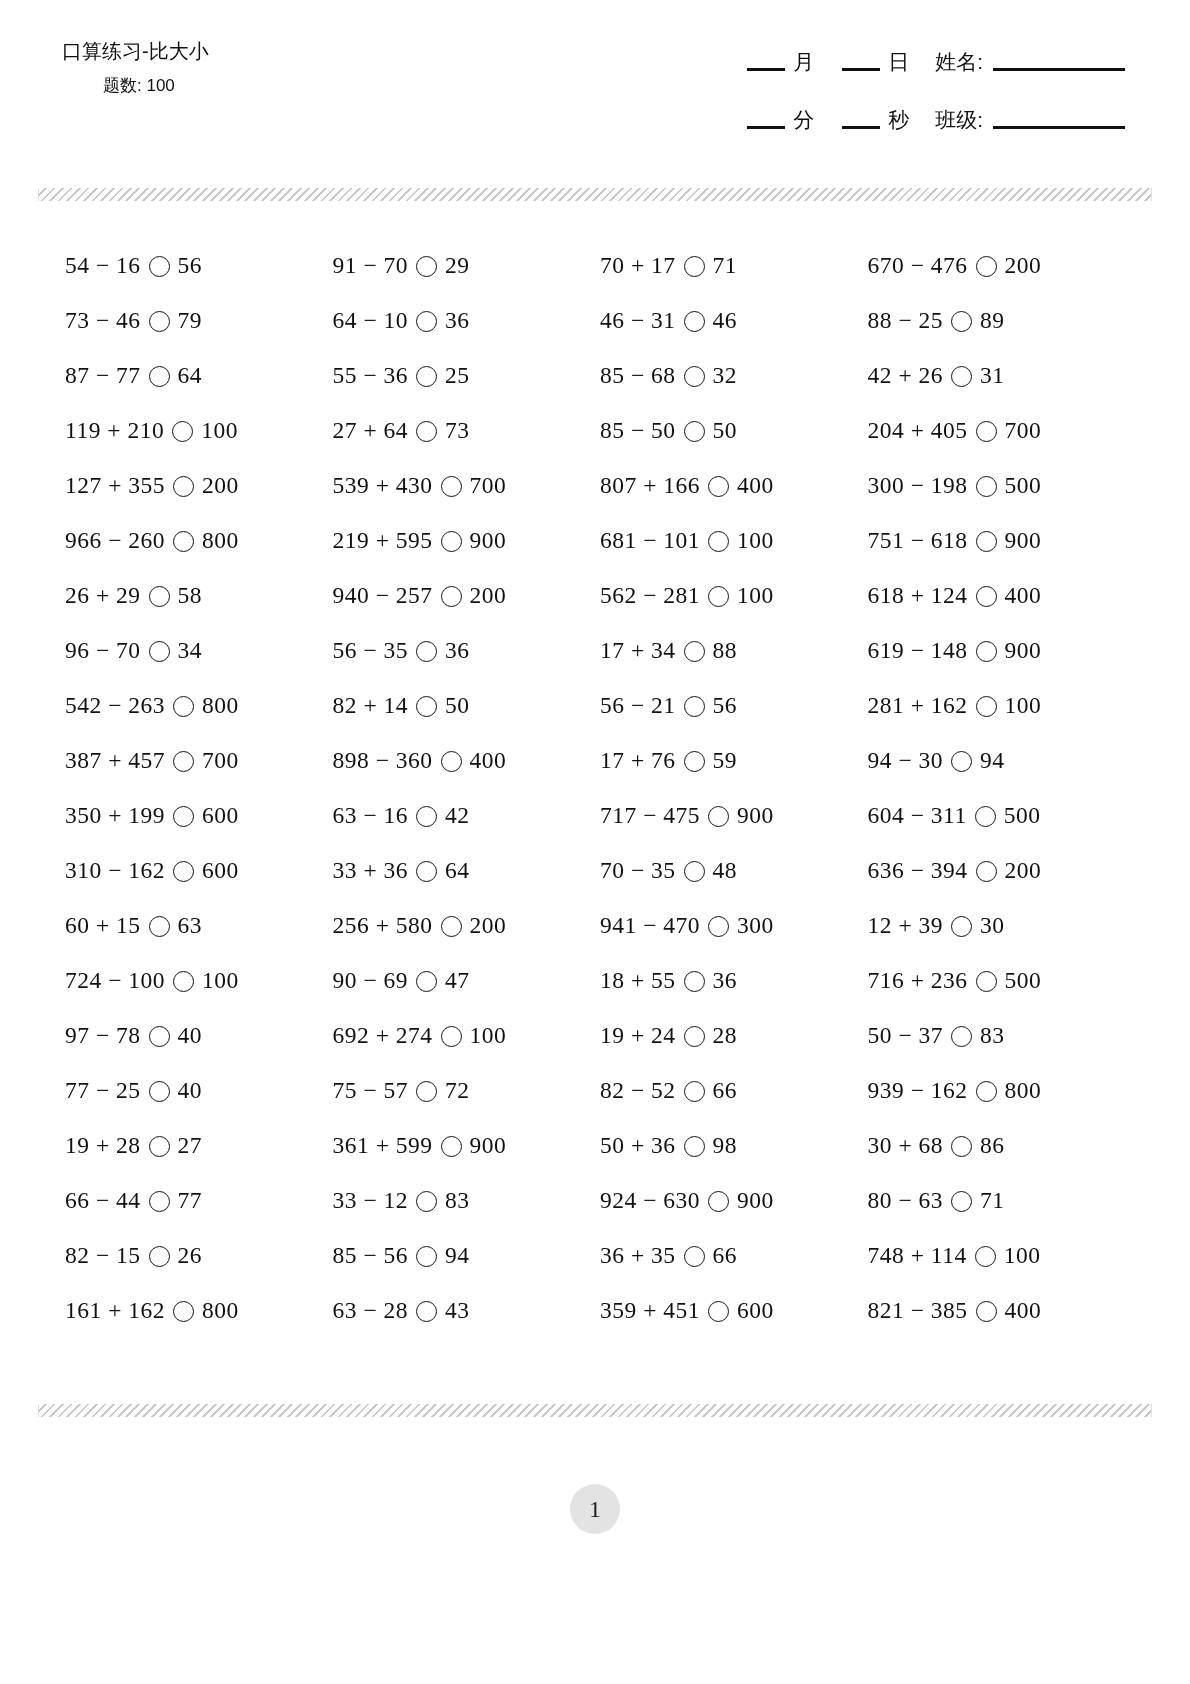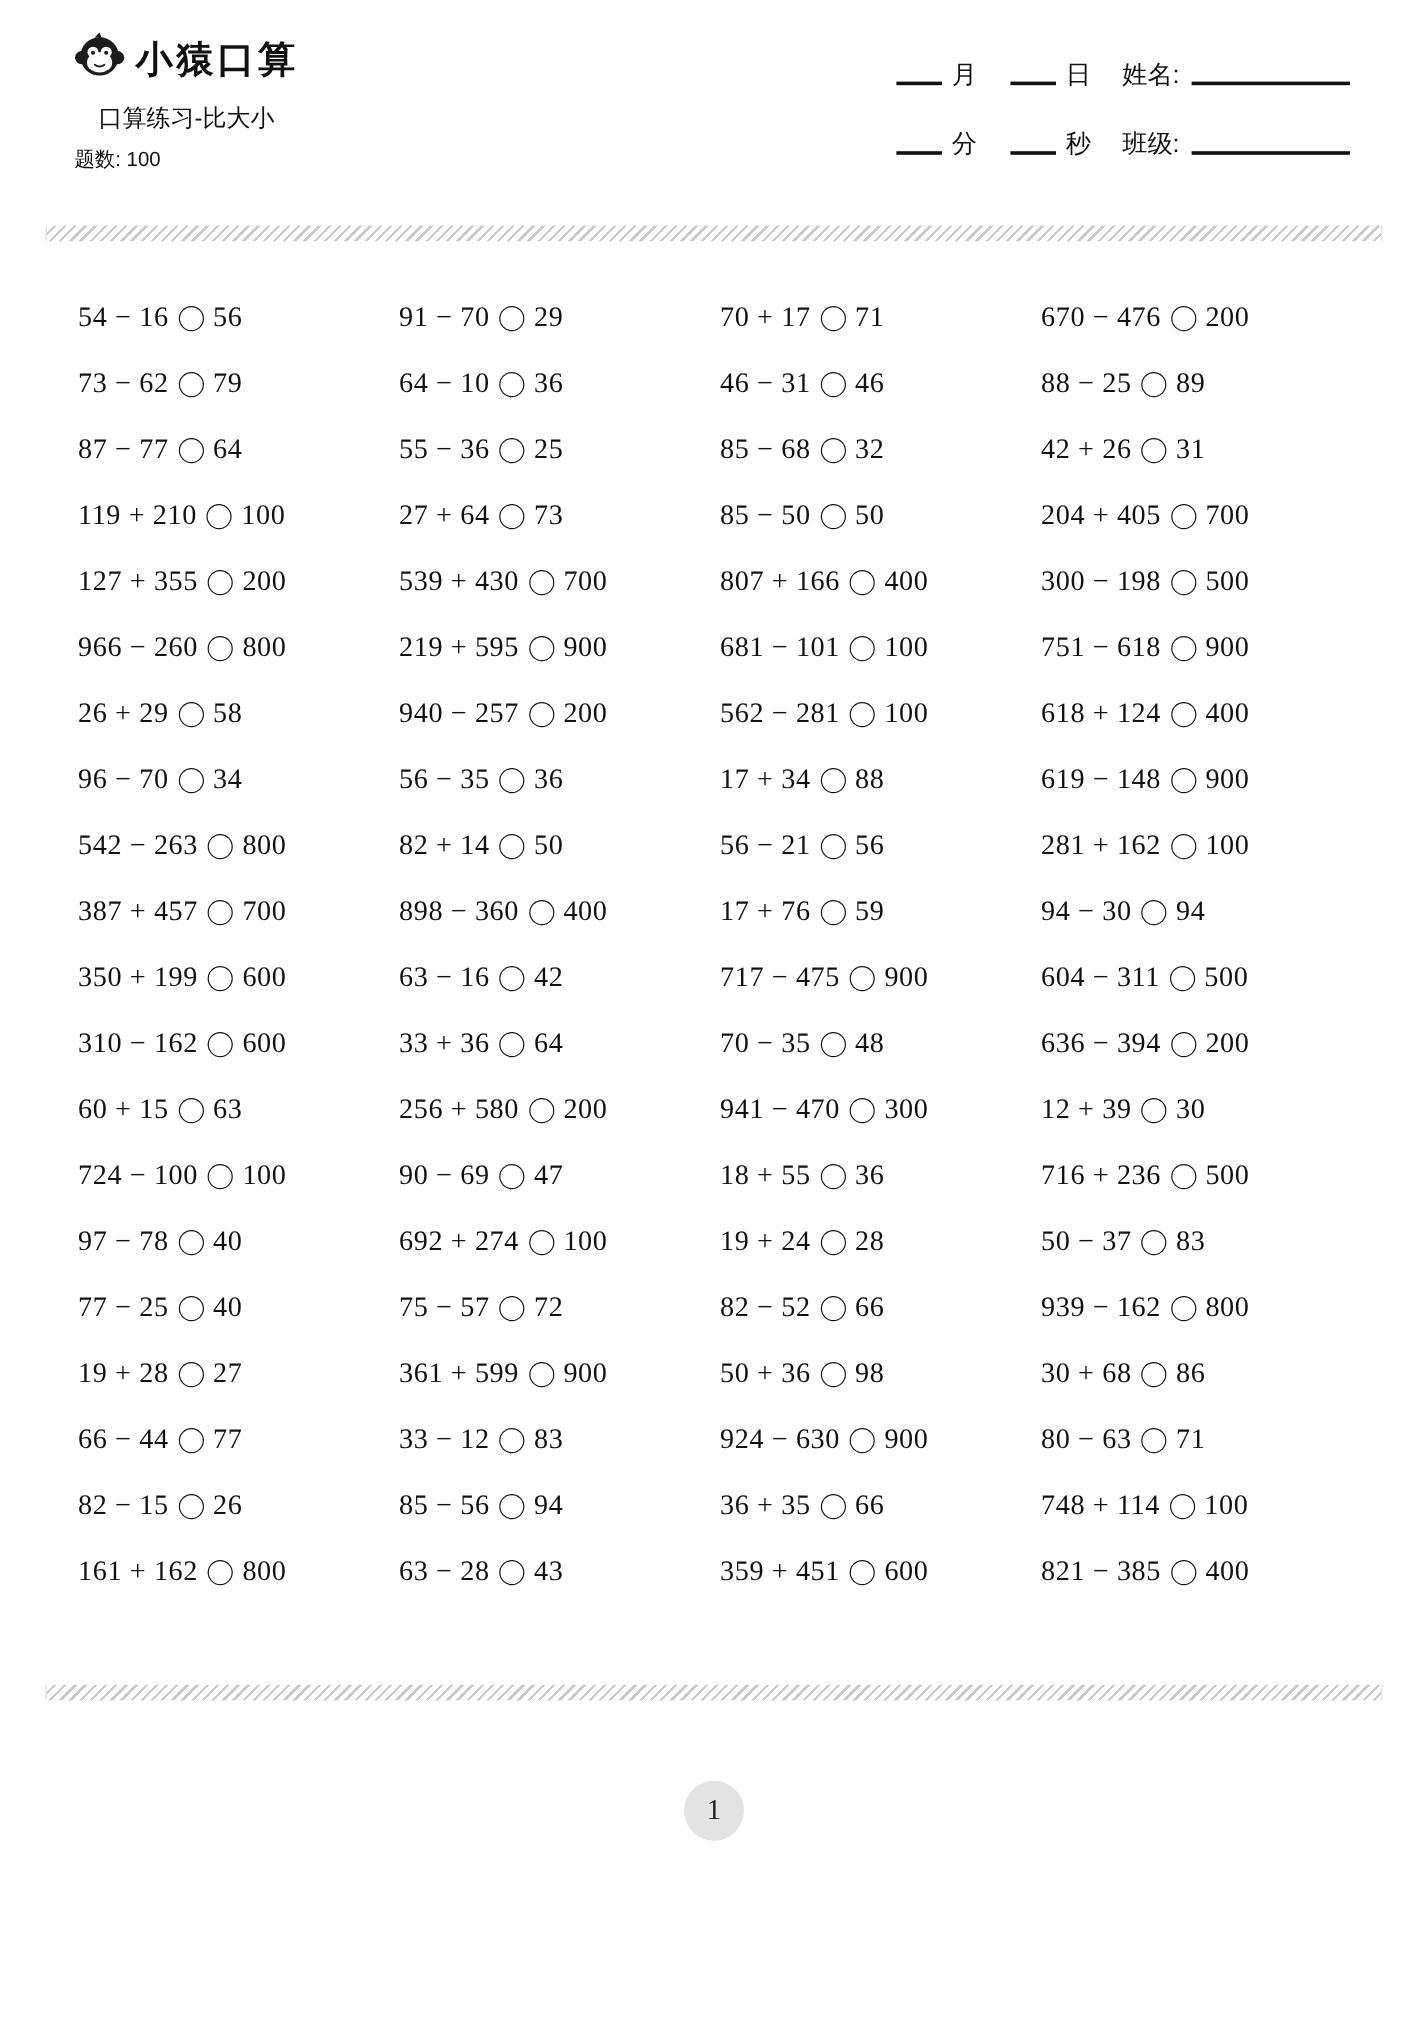--- a/index.html
+++ b/index.html
@@ -39,20 +39,21 @@
   .subtitle {
     font-family: "Liberation Sans", "DejaVu Sans", sans-serif;
     font-size: 20px;
     margin-top: 12px;
     text-align: center;
   }
   .count {
     font-family: "Liberation Sans", "DejaVu Sans", sans-serif;
     font-size: 17px;
     margin-top: 9px;
+    margin-left: 41px;
   }
 
   .header-right {
     font-family: "Liberation Sans", "DejaVu Sans", sans-serif;
     font-size: 21px;
     padding-top: 22px;
   }
   .fill-row {
     display: flex;
     align-items: flex-end;
@@ -128,37 +129,20 @@
     color: #222;
   }
 </style>
 </head>
 <body>
 
 <div class="page">
 
   <div class="header">
     <div class="header-left">
-      <div class="brand-row">
-        <span>
-          <svg width="42" height="42" viewBox="0 0 42 42">
-            <circle cx="6" cy="22" r="5.5" fill="#1c1c1c"></circle>
-            <circle cx="36" cy="22" r="5.5" fill="#1c1c1c"></circle>
-            <circle cx="21" cy="21" r="16" fill="#1c1c1c"></circle>
-            <path d="M17 5 L21 1 L23 6 Z" fill="#1c1c1c"></path>
-            <ellipse cx="21" cy="26" rx="10.5" ry="8.5" fill="#ffffff"></ellipse>
-            <circle cx="15.5" cy="17.5" r="4.6" fill="#ffffff"></circle>
-            <circle cx="26.5" cy="17.5" r="4.6" fill="#ffffff"></circle>
-            <circle cx="15.5" cy="18" r="1.7" fill="#1c1c1c"></circle>
-            <circle cx="26.5" cy="18" r="1.7" fill="#1c1c1c"></circle>
-            <path d="M17 28 Q21 31 25 28" stroke="#1c1c1c" stroke-width="1.6" fill="none" stroke-linecap="round"></path>
-          </svg>
-        </span>
-        <span class="brand-title">小猿口算</span>
-      </div>
       <div class="subtitle">口算练习-比大小</div>
       <div class="count">题数: 100</div>
     </div>
 
     <div class="header-right">
       <div class="fill-row">
         <span class="blank short"></span>
         <span>月</span>
         <span class="blank short2"></span>
         <span>日</span>
@@ -176,21 +160,21 @@
     </div>
   </div>
 
   <div class="divider"></div>
 
   <div class="grid">
       <div class="problem"><span>54 − 16</span><span class="circle"></span><span>56</span></div>
       <div class="problem"><span>91 − 70</span><span class="circle"></span><span>29</span></div>
       <div class="problem"><span>70 + 17</span><span class="circle"></span><span>71</span></div>
       <div class="problem"><span>670 − 476</span><span class="circle"></span><span>200</span></div>
-      <div class="problem"><span>73 − 62</span><span class="circle"></span><span>79</span></div>
+      <div class="problem"><span>73 − 46</span><span class="circle"></span><span>79</span></div>
       <div class="problem"><span>64 − 10</span><span class="circle"></span><span>36</span></div>
       <div class="problem"><span>46 − 31</span><span class="circle"></span><span>46</span></div>
       <div class="problem"><span>88 − 25</span><span class="circle"></span><span>89</span></div>
       <div class="problem"><span>87 − 77</span><span class="circle"></span><span>64</span></div>
       <div class="problem"><span>55 − 36</span><span class="circle"></span><span>25</span></div>
       <div class="problem"><span>85 − 68</span><span class="circle"></span><span>32</span></div>
       <div class="problem"><span>42 + 26</span><span class="circle"></span><span>31</span></div>
       <div class="problem"><span>119 + 210</span><span class="circle"></span><span>100</span></div>
       <div class="problem"><span>27 + 64</span><span class="circle"></span><span>73</span></div>
       <div class="problem"><span>85 − 50</span><span class="circle"></span><span>50</span></div>

